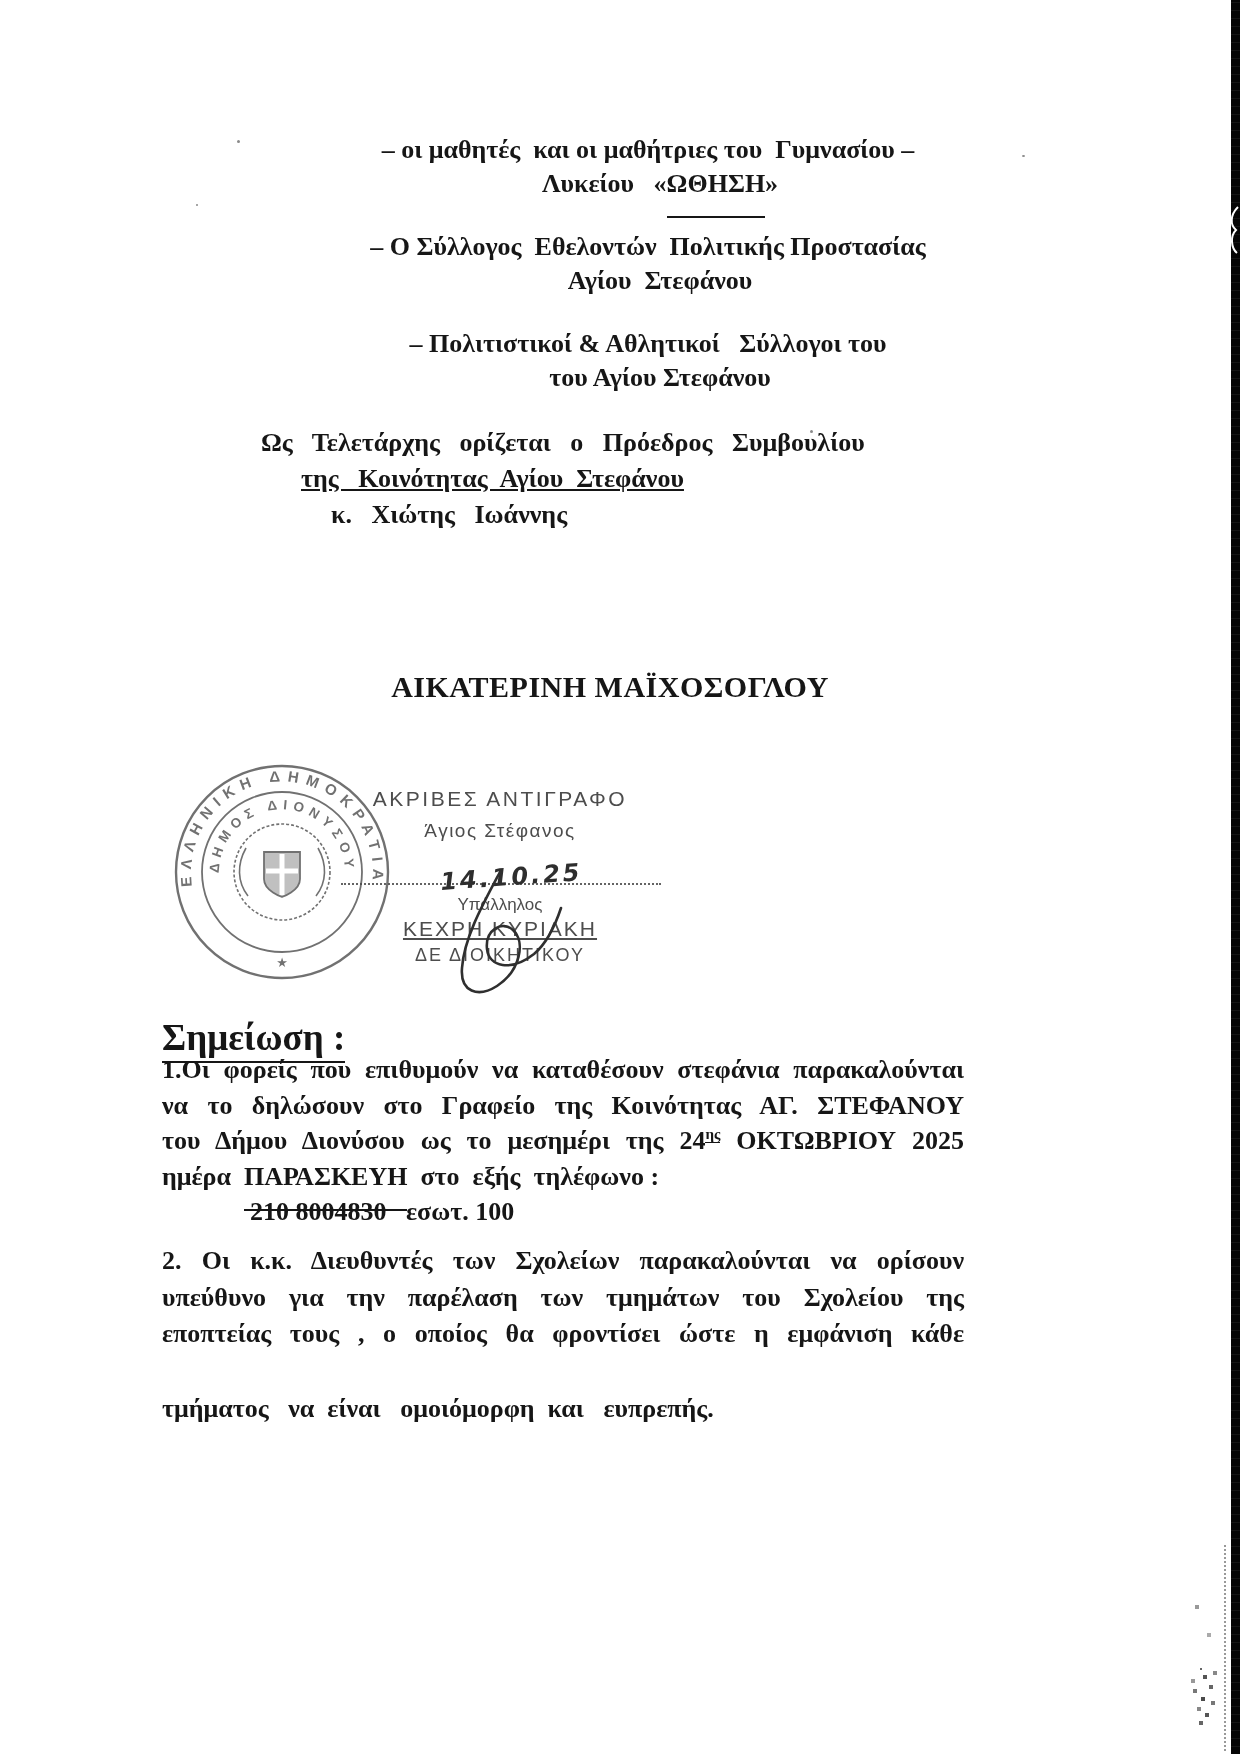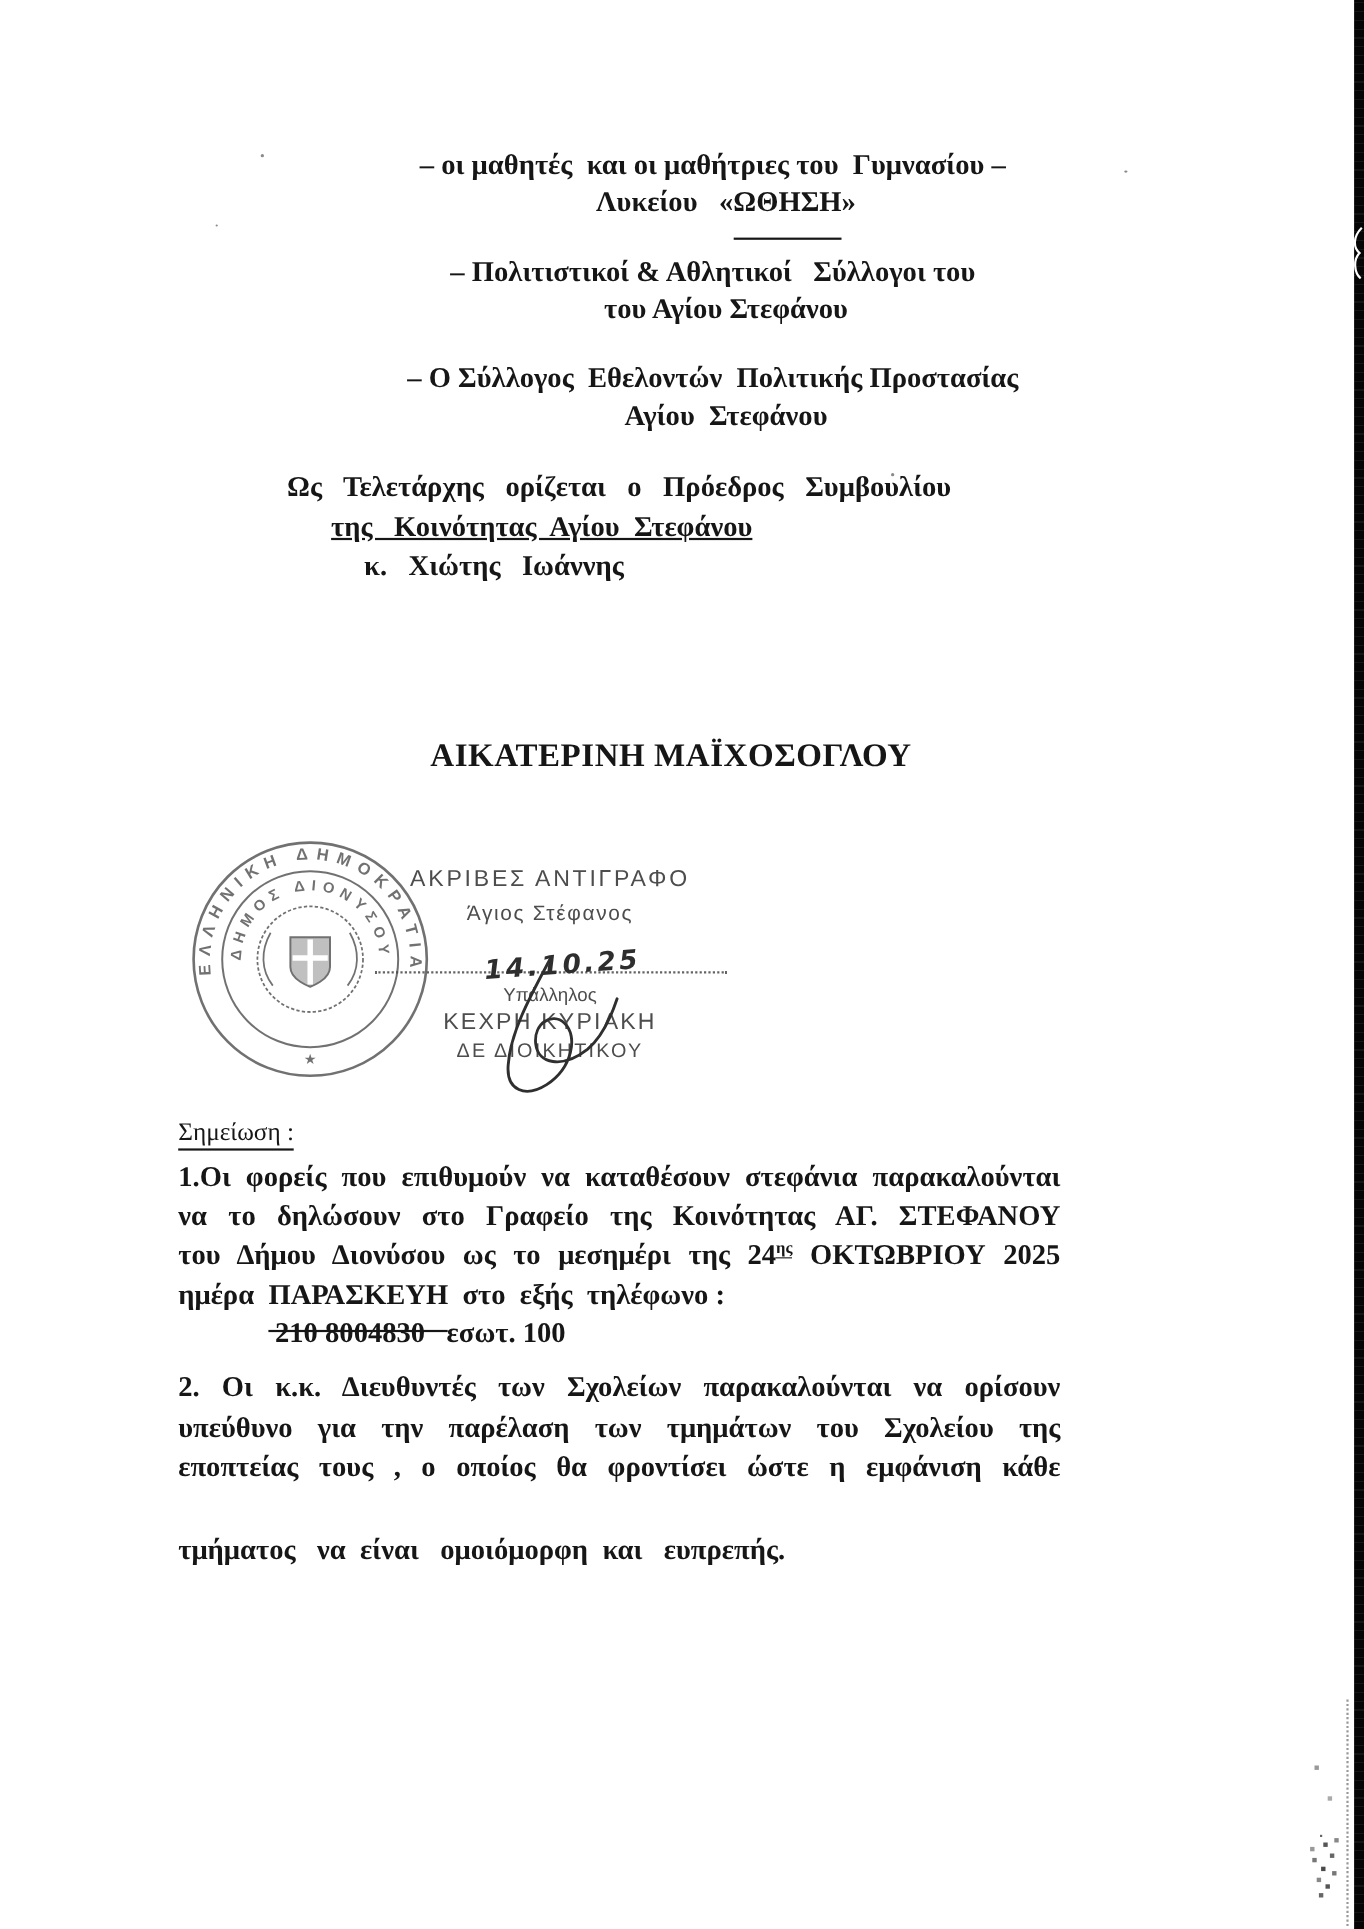--- a/index.html
+++ b/index.html
@@ -23,24 +23,24 @@
   .cert .copy{font-size:21px;letter-spacing:2.5px;line-height:26px;}
   .cert .place{font-size:19px;letter-spacing:1.5px;line-height:24px;margin-top:7px;}
   .date-zone{position:relative;height:44px;}
   .date-line{position:absolute;left:-6px;right:-8px;bottom:2px;border-bottom:2.5px dotted #4a4a4a;opacity:.85;}
   .date-hand{
     position:absolute;left:50%;bottom:-4px;transform:translateX(-42%) rotate(-4deg);
     font-family:"DejaVu Sans",sans-serif;font-style:italic;font-size:24px;font-weight:bold;
     letter-spacing:3px;color:#2e2e2e;
   }
   .cert .role{font-size:17px;line-height:20px;margin-top:8px;}
-  .cert .name{font-size:21px;letter-spacing:2px;line-height:25px;margin-top:1px;}
+  .cert .name{font-size:21px;letter-spacing:2px;line-height:25px;margin-top:1px;text-decoration:underline;}
   .cert .grade{font-size:18px;letter-spacing:2px;line-height:22px;margin-top:3px;}
   
-  .note-heading{font-weight:normal;font-size:23px;border-bottom:2.6px solid #161616;padding-bottom:2px;white-space:pre-wrap;}
+  .note-heading{font-weight:bold;font-size:37px;border-bottom:2.6px solid #161616;padding-bottom:2px;white-space:pre-wrap;}
   .para{width:802px;font-weight:bold;font-size:26px;}
   .para .jline{text-align:justify;text-align-last:justify;line-height:35.5px;}
   .para .lline{line-height:35.5px;white-space:pre-wrap;}
   .p2 .jline{line-height:36.5px;}
   .p2 .lline{line-height:36.5px;margin-top:38px;}
   .phone{margin-left:88px;line-height:35.5px;white-space:pre-wrap;}
   sup.ord{font-size:0.58em;vertical-align:super;border-bottom:1.5px solid #161616;line-height:0;}
   
   .edge-strip{position:absolute;right:0;top:0;width:9px;height:1754px;
     background:repeating-linear-gradient(0deg,#050505 0 7px,#151515 7px 8px);}
@@ -58,26 +58,26 @@
 <body>
 
 <div class="page">
 
   <div class="abs body-text" style="left:328px;top:133px;width:640px;">
     <div class="bullet">
       <div class="pre">– οι μαθητές  και οι μαθήτριες του  Γυμνασίου –</div>
       <div class="l2 pre"><span>Λυκείου   «</span><span class="u">ΩΘΗΣΗ</span><span>»</span></div>
     </div>
     <div class="bullet">
+      <div class="pre">– Ο Σύλλογος  Εθελοντών  Πολιτικής Προστασίας</div>
+      <div class="l2 pre">Αγίου  Στεφάνου</div>
+    </div>
+    <div class="bullet">
       <div class="pre">– Πολιτιστικοί &amp; Αθλητικοί   Σύλλογοι του</div>
       <div class="l2 pre">του Αγίου Στεφάνου</div>
-    </div>
-    <div class="bullet">
-      <div class="pre">– Ο Σύλλογος  Εθελοντών  Πολιτικής Προστασίας</div>
-      <div class="l2 pre">Αγίου  Στεφάνου</div>
     </div>
   </div>
 
   <div class="abs body-text marshal" style="left:261px;top:425px;width:680px;">
     <div class="pre">Ως   Τελετάρχης   ορίζεται   ο   Πρόεδρος   Συμβουλίου</div>
     <div class="pre" style="margin-left:40px;text-decoration:underline;">της   Κοινότητας  Αγίου  Στεφάνου</div>
     <div class="pre" style="margin-left:70px;">κ.   Χιώτης   Ιωάννης</div>
   </div>
 
   <div class="abs heading" style="left:300px;top:670px;width:620px;">ΑΙΚΑΤΕΡΙΝΗ ΜΑΪΧΟΣΟΓΛΟΥ</div>

